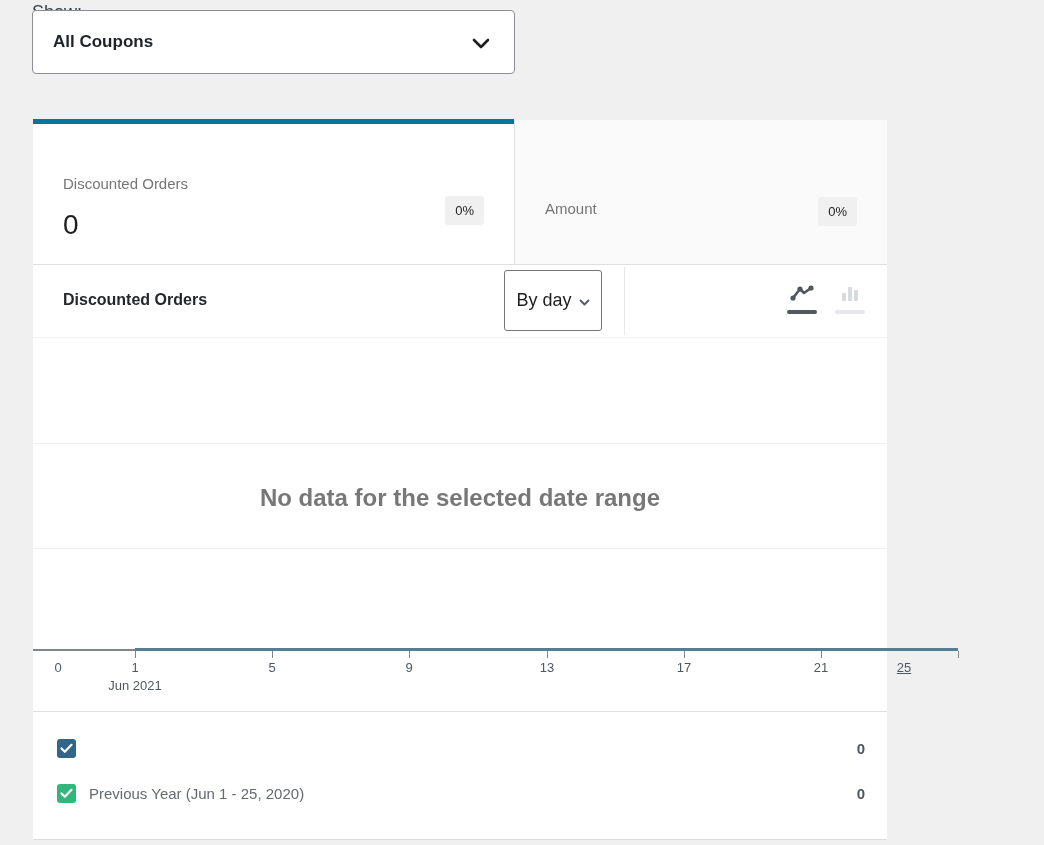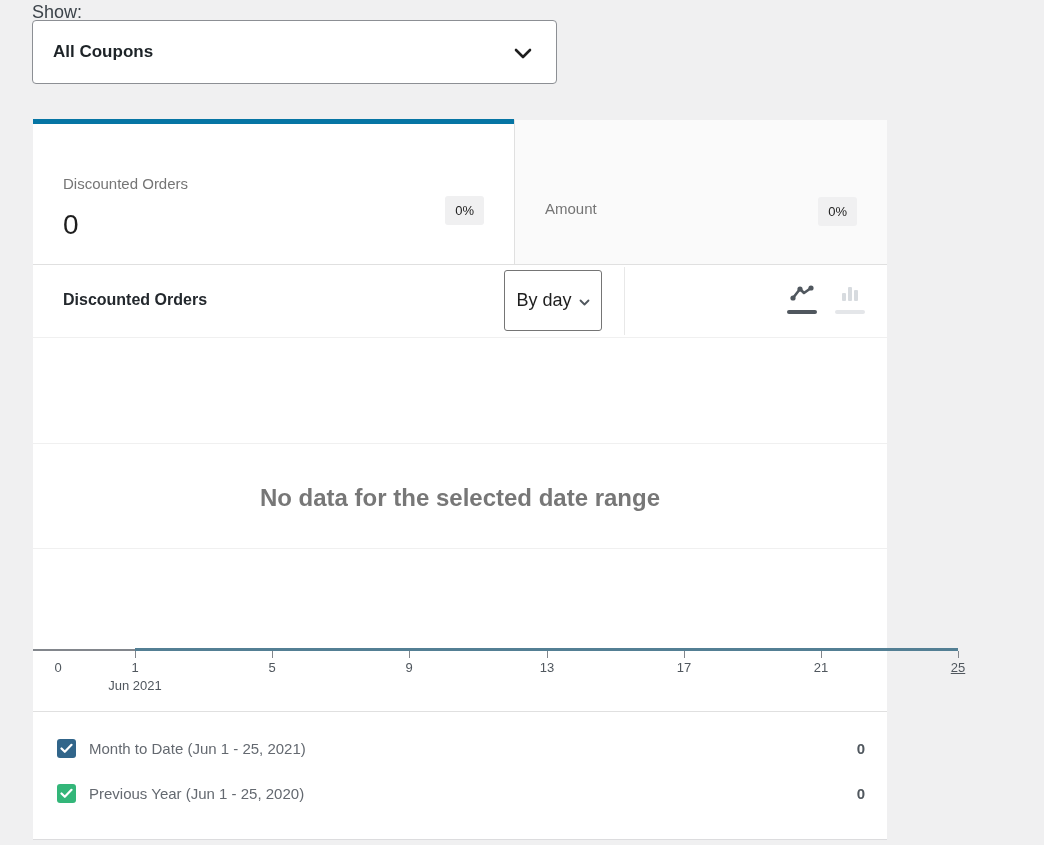--- a/index.html
+++ b/index.html
@@ -11,22 +11,22 @@
     color:#1e1e1e;
     overflow:hidden;
   }
 
   
   .filter-label {
     position:absolute; left:32px; top:2px;
     font-size:18px; color:#3c434a;
   }
   .coupon-select {
-    position:absolute; left:32px; top:20px;
-    width:525px; height:64px;
+    position:absolute; left:32px; top:10px;
+    width:483px; height:64px;
     background:#fff;
     border:1px solid #8c8f94;
     border-radius:4px;
     display:flex; align-items:center;
     padding:0 20px;
     cursor:pointer;
   }
   .coupon-select .value {
     font-size:17px; font-weight:700; color:#1d2327;
   }
@@ -201,31 +201,30 @@
       <span class="tick-label" style="left: 239px;">5</span>
       <div class="tick-mark" style="left: 376px;"></div>
       <span class="tick-label" style="left: 376px;">9</span>
       <div class="tick-mark" style="left: 514px;"></div>
       <span class="tick-label" style="left: 514px;">13</span>
       <div class="tick-mark" style="left: 651px;"></div>
       <span class="tick-label" style="left: 651px;">17</span>
       <div class="tick-mark" style="left: 788px;"></div>
       <span class="tick-label" style="left: 788px;">21</span>
       <div class="tick-mark" style="left: 925px;"></div>
-      <span class="tick-label" style="left: 925px; text-decoration: underline;">25</span>
+      <span class="tick-label" style="left: 871px; text-decoration: underline;">25</span>
     </div>
 
   <div class="legend-section">
     <button class="legend-row">
       <span class="legend-check" style="background: rgb(49, 101, 138);">
         <svg width="13" height="11" viewBox="0 0 13 11">
             <polyline points="1.5,5.5 4.8,8.8 11.5,1.8" fill="none" stroke="#fff" stroke-width="2.2" stroke-linecap="round" stroke-linejoin="round"></polyline>
           </svg>
       </span>
-      <span class="legend-label">Month to Date (Jun 1 - 25, 2021)</span>
       <span class="legend-value">0</span>
     </button>
     <button class="legend-row">
       <span class="legend-check" style="background: rgb(51, 182, 121);">
         <svg width="13" height="11" viewBox="0 0 13 11">
             <polyline points="1.5,5.5 4.8,8.8 11.5,1.8" fill="none" stroke="#fff" stroke-width="2.2" stroke-linecap="round" stroke-linejoin="round"></polyline>
           </svg>
       </span>
       <span class="legend-label">Previous Year (Jun 1 - 25, 2020)</span>
       <span class="legend-value">0</span>

